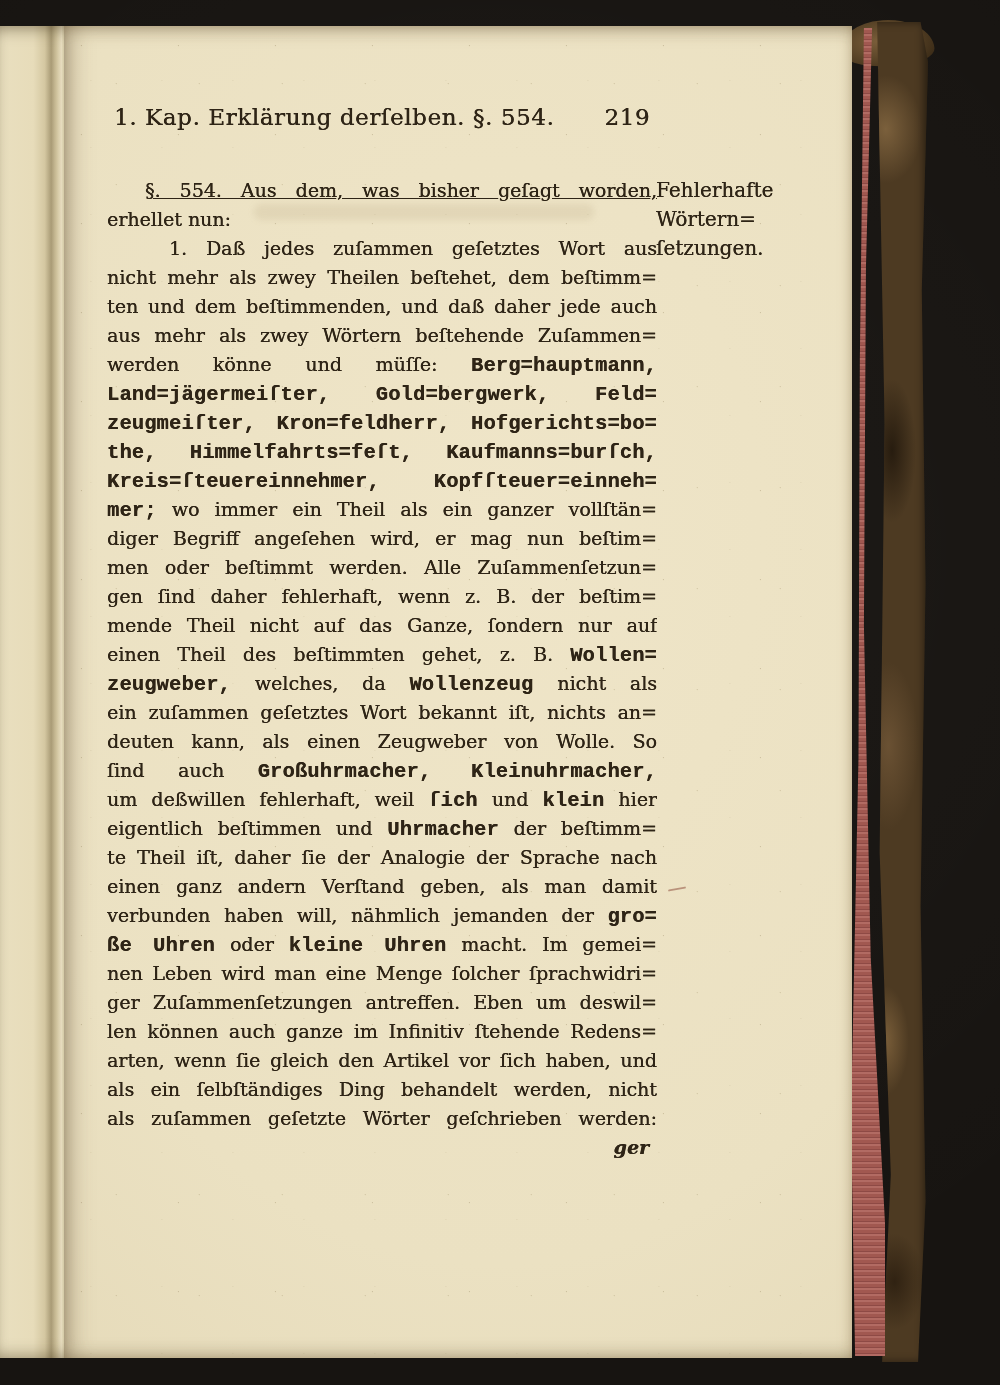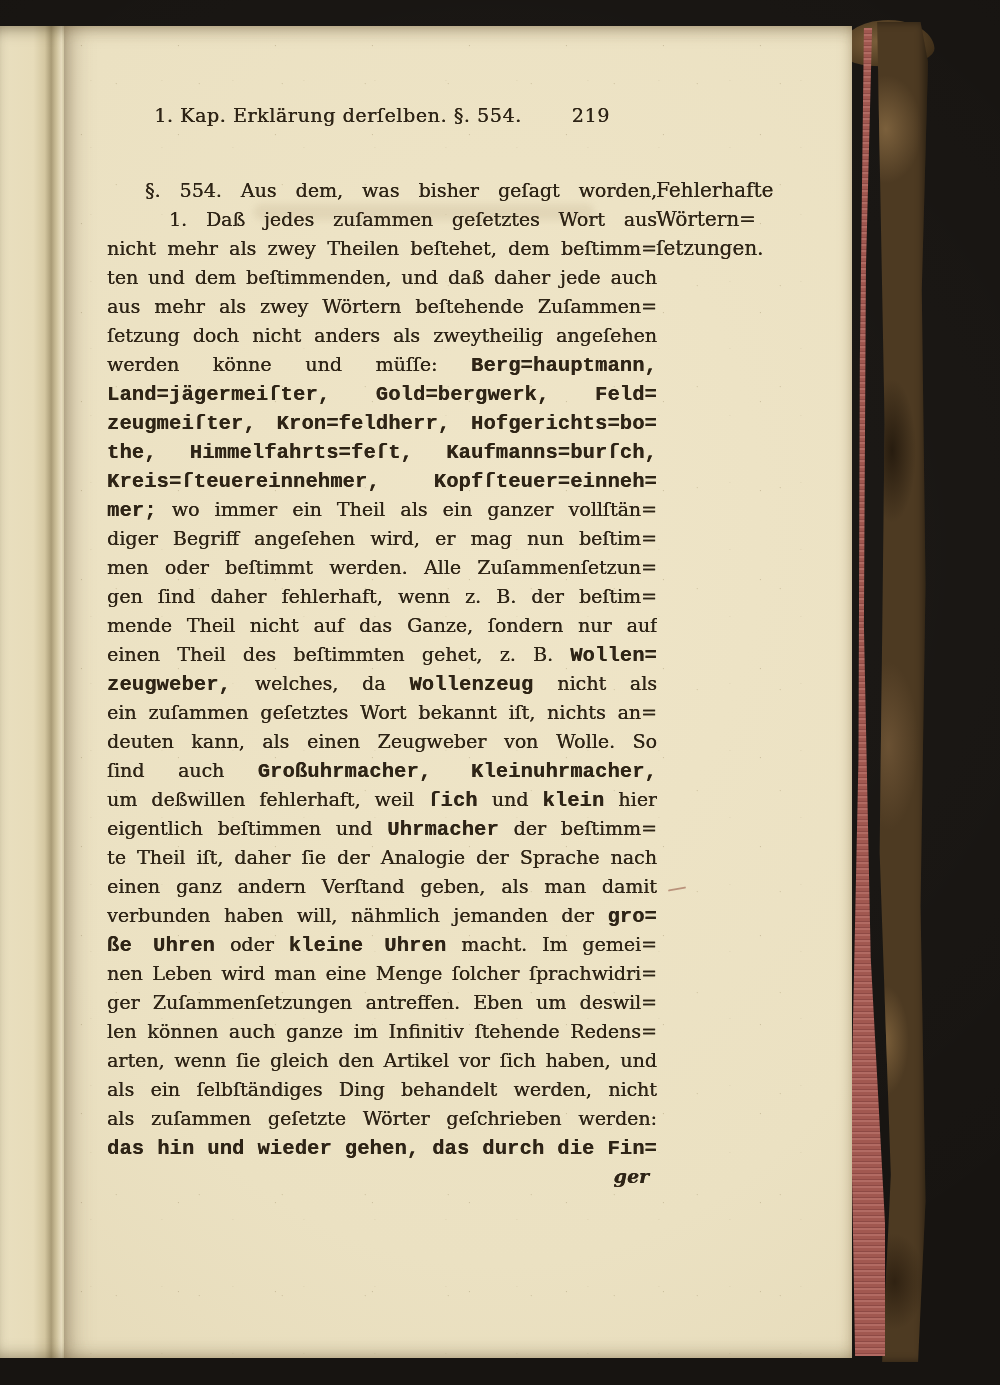--- a/index.html
+++ b/index.html
@@ -72,41 +72,41 @@
     position:absolute;left:840px;top:20px;width:94px;height:46px;
     background:radial-gradient(80% 90% at 40% 45%, #7a5e3a, #4c3920 62%, #2e2110 100%);
     border-radius:46% 54% 38% 50%/62% 70% 32% 40%;
     transform:rotate(-4deg);
   }
 
   
   .header{
     position:absolute;left:43px;top:78px;width:550px;
     display:flex;justify-content:center;align-items:flex-end;gap:50px;
-    font-size:19px;letter-spacing:.6px;
+    font-size:23px;letter-spacing:.6px;
     text-shadow:.3px 0 0 currentColor;
     white-space:nowrap;
   }
   .margin-note{
     position:absolute;left:592px;top:150px;width:168px;
     font-size:20px;line-height:29px;
     text-shadow:.2px 0 0 currentColor;
   }
   .body-block{
     position:absolute;left:43px;top:150px;width:550px;
     font-size:19px;line-height:29px;
   }
   .line{
     height:29px;overflow:hidden;
     text-align:justify;text-align-last:justify;
     text-shadow:.25px 0 0 currentColor;
     white-space:nowrap;
   }
   .line.al-left{text-align:left;text-align-last:left;}
-  .line.indent{padding-left:38px;}
+  .line.indent{padding-left:38px;text-decoration:underline;}
   .line.indent2{padding-left:62px;}
   .emph{font-weight:bold;font-size:1.07em;letter-spacing:.2px;font-family:Liberation Mono, monospace;}
   .catchword{
     height:29px;text-align:right;font-weight:bold;font-size:19px;
     text-shadow:.25px 0 0 currentColor;padding-right:8px;font-style:italic;
   }
 
   
   .ink-bleed-ghost{
     position:absolute;left:190px;top:178px;width:340px;height:16px;
@@ -139,25 +139,25 @@
 
     <div class="margin-note">
       <div>Fehlerhafte</div>
       <div>Wörtern=</div>
       <div>ſetzungen.</div>
     </div>
 
     <div class="body-block">
       <div>
           <div class="line indent"><span>§. 554.  Aus dem, was bisher geſagt worden,</span></div>
+          <div class="line al-left"><span>erhellet nun:</span></div>
           <div class="line indent2"><span>1. Daß jedes zuſammen geſetztes Wort aus</span></div>
           <div class="line"><span>nicht mehr als zwey Theilen beſtehet, dem beſtimm=</span></div>
           <div class="line"><span>ten und dem beſtimmenden, und daß daher jede auch</span></div>
           <div class="line"><span>aus mehr als zwey Wörtern beſtehende Zuſammen=</span></div>
-          <div class="line"><span>ſetzung doch nicht anders als zweytheilig angeſehen</span></div>
           <div class="line"><span>werden könne und müſſe: </span><span class="emph">Berg=hauptmann,</span></div>
           <div class="line"><span class="emph">Land=jägermeiſter, Gold=bergwerk, Feld=</span></div>
           <div class="line"><span class="emph">zeugmeiſter, Kron=feldherr, Hofgerichts=bo=</span></div>
           <div class="line"><span class="emph">the, Himmelfahrts=feſt, Kaufmanns=burſch,</span></div>
           <div class="line"><span class="emph">Kreis=ſteuereinnehmer, Kopfſteuer=einneh=</span></div>
           <div class="line"><span class="emph">mer;</span><span> wo immer ein Theil als ein ganzer vollſtän=</span></div>
           <div class="line"><span>diger Begriff angeſehen wird, er mag nun beſtim=</span></div>
           <div class="line"><span>men oder beſtimmt werden.  Alle Zuſammenſetzun=</span></div>
           <div class="line"><span>gen ſind daher fehlerhaft, wenn z. B. der beſtim=</span></div>
           <div class="line"><span>mende Theil nicht auf das Ganze, ſondern nur auf</span></div>
@@ -171,21 +171,20 @@
           <div class="line"><span>te Theil iſt, daher ſie der Analogie der Sprache nach</span></div>
           <div class="line"><span>einen ganz andern Verſtand geben, als man damit</span></div>
           <div class="line"><span>verbunden haben will, nähmlich jemanden der </span><span class="emph">gro=</span></div>
           <div class="line"><span class="emph">ße Uhren</span><span> oder </span><span class="emph">kleine Uhren</span><span> macht.  Im gemei=</span></div>
           <div class="line"><span>nen Leben wird man eine Menge ſolcher ſprachwidri=</span></div>
           <div class="line"><span>ger Zuſammenſetzungen antreffen.  Eben um deswil=</span></div>
           <div class="line"><span>len können auch ganze im Infinitiv ſtehende Redens=</span></div>
           <div class="line"><span>arten, wenn ſie gleich den Artikel vor ſich haben, und</span></div>
           <div class="line"><span>als ein ſelbſtändiges Ding behandelt werden, nicht</span></div>
           <div class="line"><span>als zuſammen geſetzte Wörter geſchrieben werden:</span></div>
-          <div class="line"><span class="emph">das hin und wieder gehen, das durch die Fin=</span></div>
         </div>
       <div class="catchword">ger</div>
     </div>
 
     <div class="handwritten-mark"></div>
 
   </div>
 </div>
 
 </body></html>

